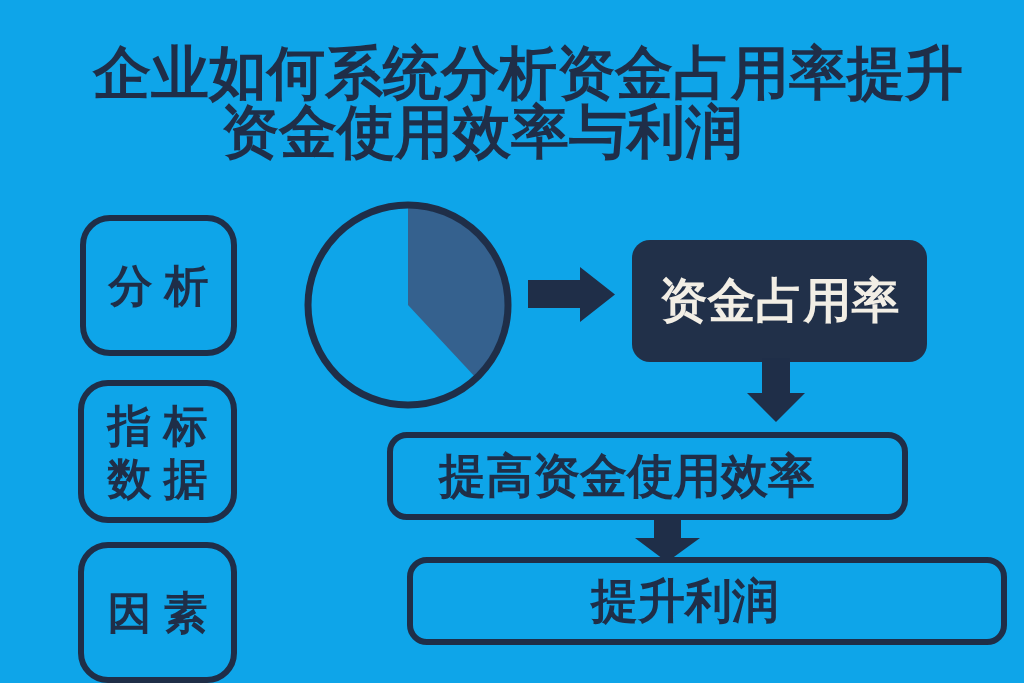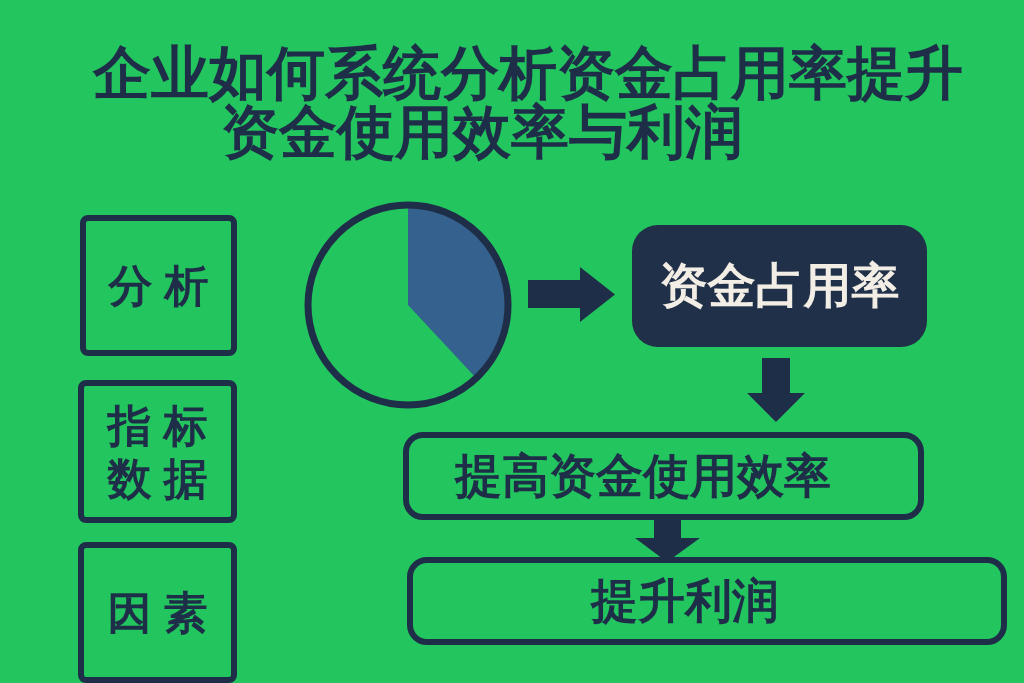--- a/index.html
+++ b/index.html
@@ -3,41 +3,41 @@
 <meta charset="utf-8">
 <style>
   html,body{margin:0;padding:0;}
   body{
     font-family:"DejaVu Sans", sans-serif;
     background:#f2eee5;
   }
   .canvas{
     position:relative;
     width:1024px;height:683px;
-    background:#22c55e;
+    background:#0ea5e9;
     overflow:hidden;
     color:#1f2e48;
   }
   .abs{position:absolute;}
   
   .title-line{
     font-weight:900;
     font-size:58px;
     line-height:1.0;
     letter-spacing:0px;
     color:#1f2e48;
     white-space:nowrap;
   }
   #title1{left:93px;top:44px;}
   #title2{left:221px;top:103px;}
   
   .dim-box{
     box-sizing:border-box;
     border:6px solid #1f2e48;
-    border-radius:8px;
+    border-radius:30px;
     background:transparent;
     display:flex;
     flex-direction:column;
     align-items:center;
     justify-content:center;
     padding-left:12px; 
   }
   .dim-line{
     font-weight:900;
     font-size:44px;
@@ -45,40 +45,40 @@
     letter-spacing:12px;
     color:#1f2e48;
     white-space:nowrap;
   }
   #dimbox1{left:80px;top:215px;width:157px;height:141px;}
   #dimbox2{left:78px;top:380px;width:159px;height:143px;}
   #dimbox3{left:78px;top:542px;width:159px;height:141px;}
   
   .metric-box{
     box-sizing:border-box;
-    left:632px;top:225px;width:295px;height:122px;
+    left:632px;top:240px;width:295px;height:122px;
     background:#213049;
-    border-radius:26px;
+    border-radius:18px;
     display:flex;align-items:center;justify-content:center;
   }
   .metric-label{
     color:#f2eee5;
     font-weight:900;
     font-size:48px;
     white-space:nowrap;
   }
   
   .outcome-box{
     box-sizing:border-box;
     border:6px solid #1f2e48;
     border-radius:20px;
     background:transparent;
     display:flex;align-items:center;justify-content:center;
   }
-  #outcome1{left:403px;top:432px;width:521px;height:88px;padding-right:50px;padding-left:9px;}
+  #outcome1{left:387px;top:432px;width:521px;height:88px;padding-right:50px;padding-left:9px;}
   #outcome2{left:407px;top:557px;width:600px;height:88px;padding-right:44px;}
   .outcome-label{
     color:#1f2e48;
     font-weight:900;
     font-size:47px;
     white-space:nowrap;
   }
   svg{display:block;}
 </style>
 </head>

